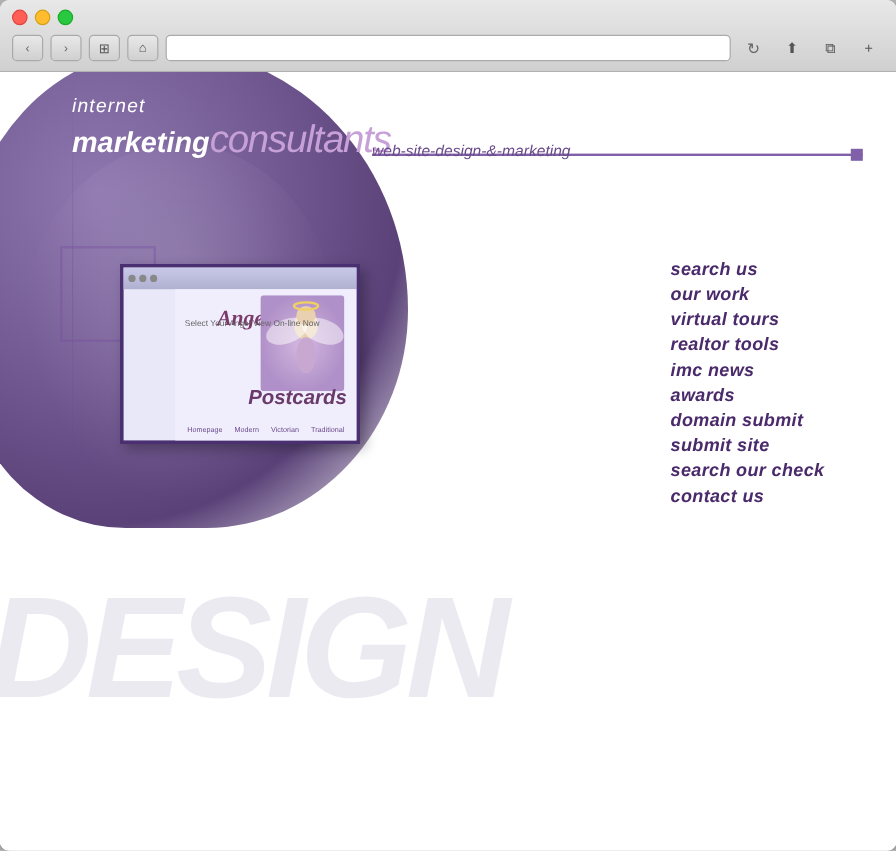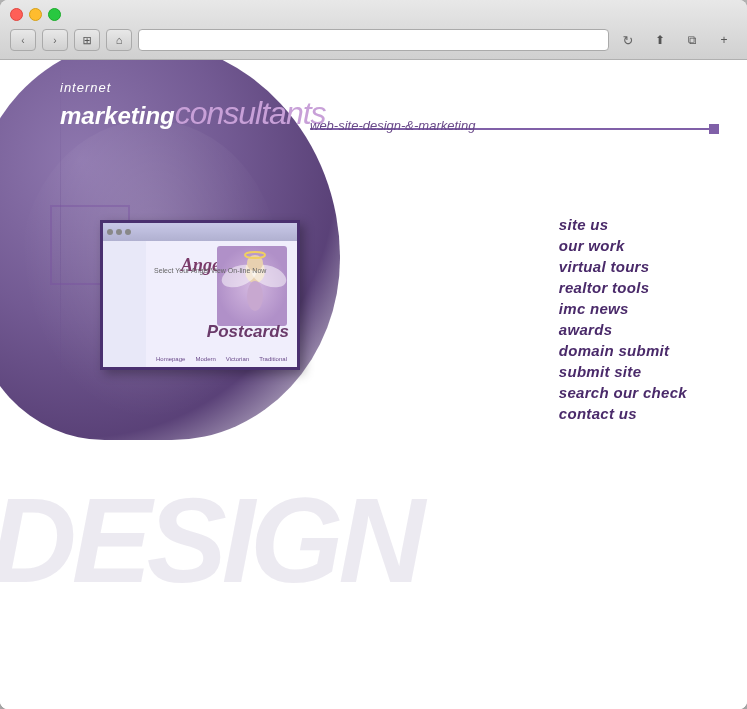--- a/index.html
+++ b/index.html
@@ -161,21 +161,21 @@
       right: 0;
       display: flex;
       align-items: center;
     }
 
     .logo-text {
       font-family: Arial, sans-serif;
     }
 
     .logo-internet {
-      font-size: 13px;
+      font-size: 16px;
       font-style: italic;
       color: white;
       display: block;
       letter-spacing: 1px;
       font-weight: normal;
     }
 
     .logo-marketing {
       font-size: 24px;
       font-weight: bold;
@@ -464,21 +464,21 @@
           <div class="screenshot-nav">
             <span class="ss-nav-item">Homepage</span>
             <span class="ss-nav-item">Modern</span>
             <span class="ss-nav-item">Victorian</span>
             <span class="ss-nav-item">Traditional</span>
           </div>
         </div>
       </div>
 
       <nav class="nav-menu">
-        <a class="nav-item">site us</a>
+        <a class="nav-item">search us</a>
         <a class="nav-item">our work</a>
         <a class="nav-item">virtual tours</a>
         <a class="nav-item">realtor tools</a>
         <a class="nav-item">imc news</a>
         <a class="nav-item">awards</a>
         <a class="nav-item">domain submit</a>
         <a class="nav-item">submit site</a>
         <a class="nav-item">search our check</a>
         <a class="nav-item">contact us</a>
       </nav>

